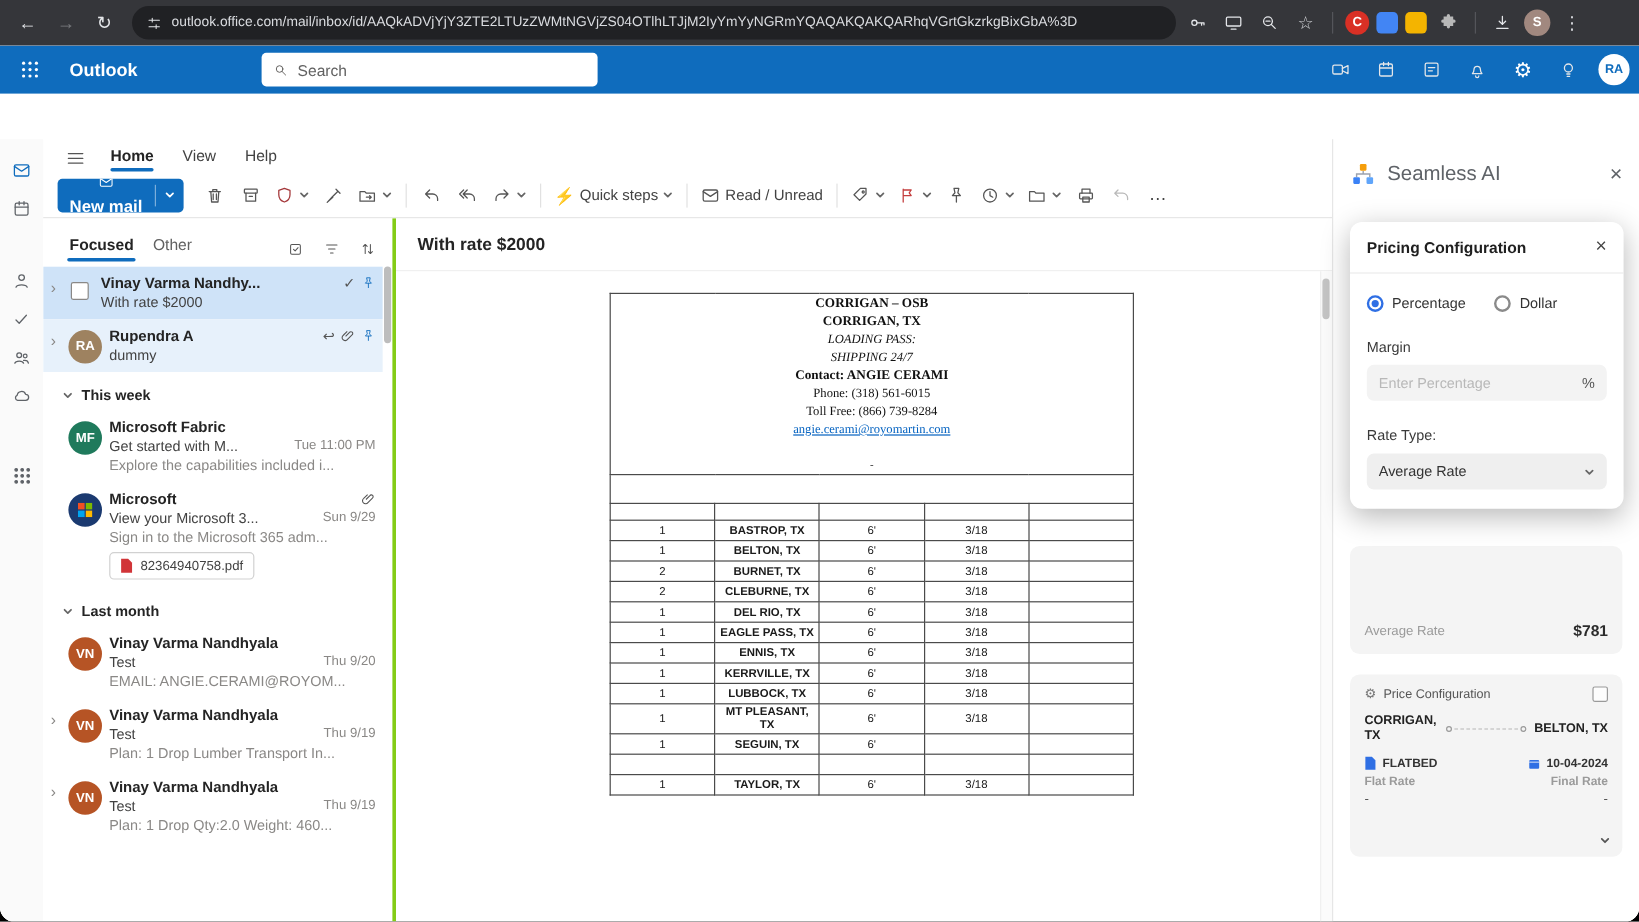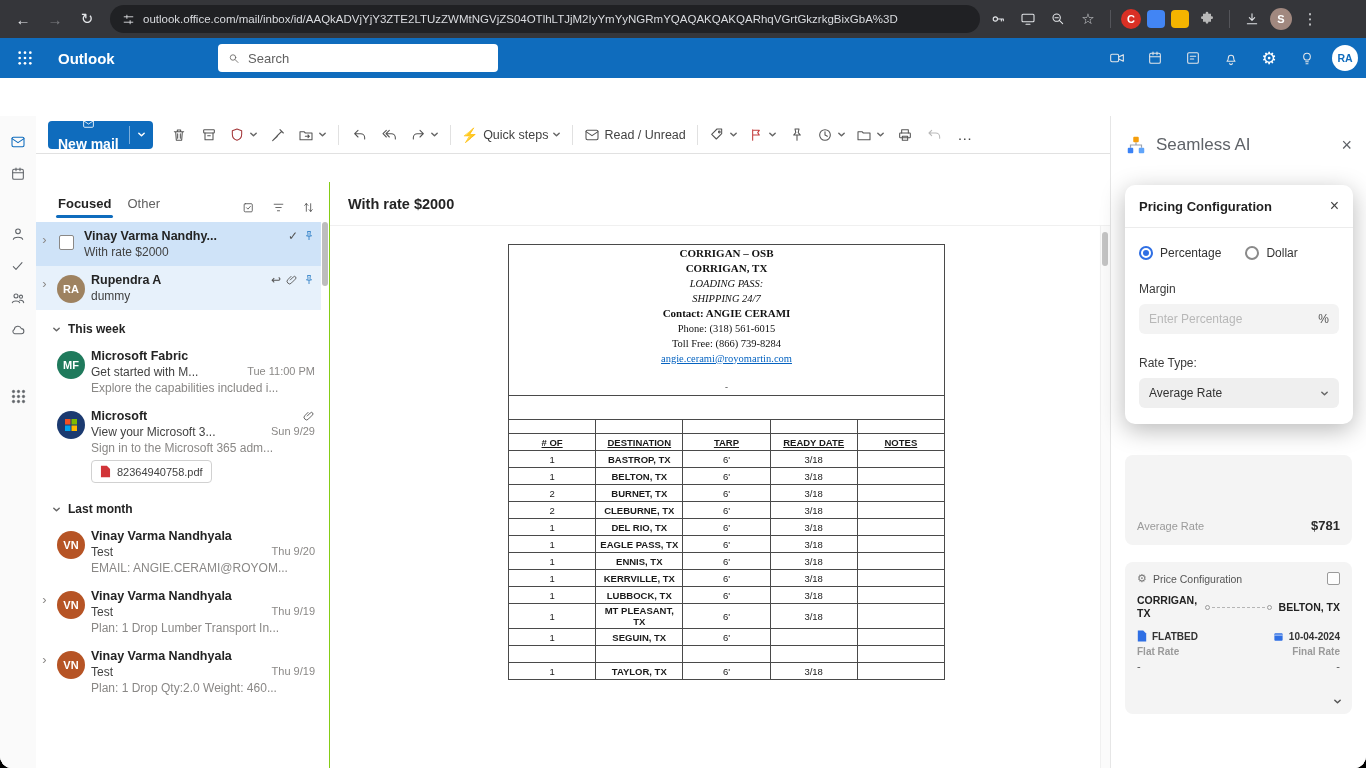--- a/index.html
+++ b/index.html
@@ -68,21 +68,21 @@
   .tbtn { height:28px; min-width:28px; border-radius:4px; display:flex; align-items:center; justify-content:center;
           gap:4px; padding:0 4px; color:#444; }
   .tbtn .lbl { font-size:12.5px; color:#424242; }
   .tbtn.disabled svg { stroke:#b9b9b9; }
   .vdiv { width:1px; height:20px; background:#e1e1e1; margin:0 5px; }
   svg.chev { width:9px; height:9px; stroke:#666; fill:none; stroke-width:1.6; stroke-linecap:round; stroke-linejoin:round; }
   .bolt { color:#b8860b; font-size:14px; }
 
   
   .content { position:absolute; top:66px; left:0; right:0; bottom:0; display:flex; }
-  .listpane { width:294px; border-right:1px solid #84cc16; position:relative; background:#fff; }
+  .listpane { width:294px; border-right:3px solid #84cc16; position:relative; background:#fff; }
   .readpane { flex:1; position:relative; background:#fff; }
 
   
   .lp-head { height:38px; display:flex; align-items:flex-end; padding:0 8px 0 14px; }
   .lp-tab { font-size:13px; color:#616161; padding:6px 8px 9px; position:relative; }
   .lp-tab.active { color:#242424; font-weight:700; }
   .lp-tab.active::after { content:""; position:absolute; left:6px; right:6px; bottom:2px; height:3px;
                           background:#0f6cbd; border-radius:2px; }
   .lp-icons { margin-left:auto; display:flex; gap:4px; }
   .lp-ic { width:26px; height:26px; display:flex; align-items:center; justify-content:center; color:#555; }
@@ -347,20 +347,30 @@
               <circle cx="3" cy="15" r="1.4"></circle>
               <circle cx="9" cy="15" r="1.4"></circle>
               <circle cx="15" cy="15" r="1.4"></circle>
             </g>
           </svg>
       </div>
     </div>
 
     <div class="main">
 
+      <div class="tabsrow">
+        <div class="hamb">
+          <svg class="ic" viewBox="0 0 24 24">
+              <path d="M3 6h18M3 12h18M3 18h18"></path>
+            </svg>
+        </div>
+        <div class="rtab active">Home</div>
+        <div class="rtab">View</div>
+        <div class="rtab">Help</div>
+      </div>
 
       <div class="toolbar">
         <div class="newmail">
           <div class="nm-main">
             <svg class="ic sm" viewBox="0 0 24 24" style="stroke:#fff;">
                 <rect x="3" y="5" width="18" height="14" rx="2"></rect>
                 <path d="M3 7l9 6 9-6"></path>
               </svg>
             <span>New mail</span>
           </div>
@@ -698,27 +708,20 @@
                 <tr class="spacer-row">
                     <td colspan="5"></td>
                   </tr>
                 <tr class="thin-row">
                   <td class="c0"></td>
                     <td class="c1"></td>
                     <td class="c2"></td>
                     <td class="c3"></td>
                     <td class="c4"></td>
                 </tr>
-                <tr>
-                  <th class="c0"># OF</th>
-                  <th class="c1">DESTINATION</th>
-                  <th class="c2">TARP</th>
-                  <th class="c3">READY DATE</th>
-                  <th class="c4">NOTES</th>
-                </tr>
               </tbody>
               <tbody>
                   <tr>
                     <td class="c0">1</td>
                     <td class="c1">BASTROP, TX</td>
                     <td class="c2">6'</td>
                     <td class="c3">3/18</td>
                     <td class="c4"></td>
                   </tr>
                   <tr>

